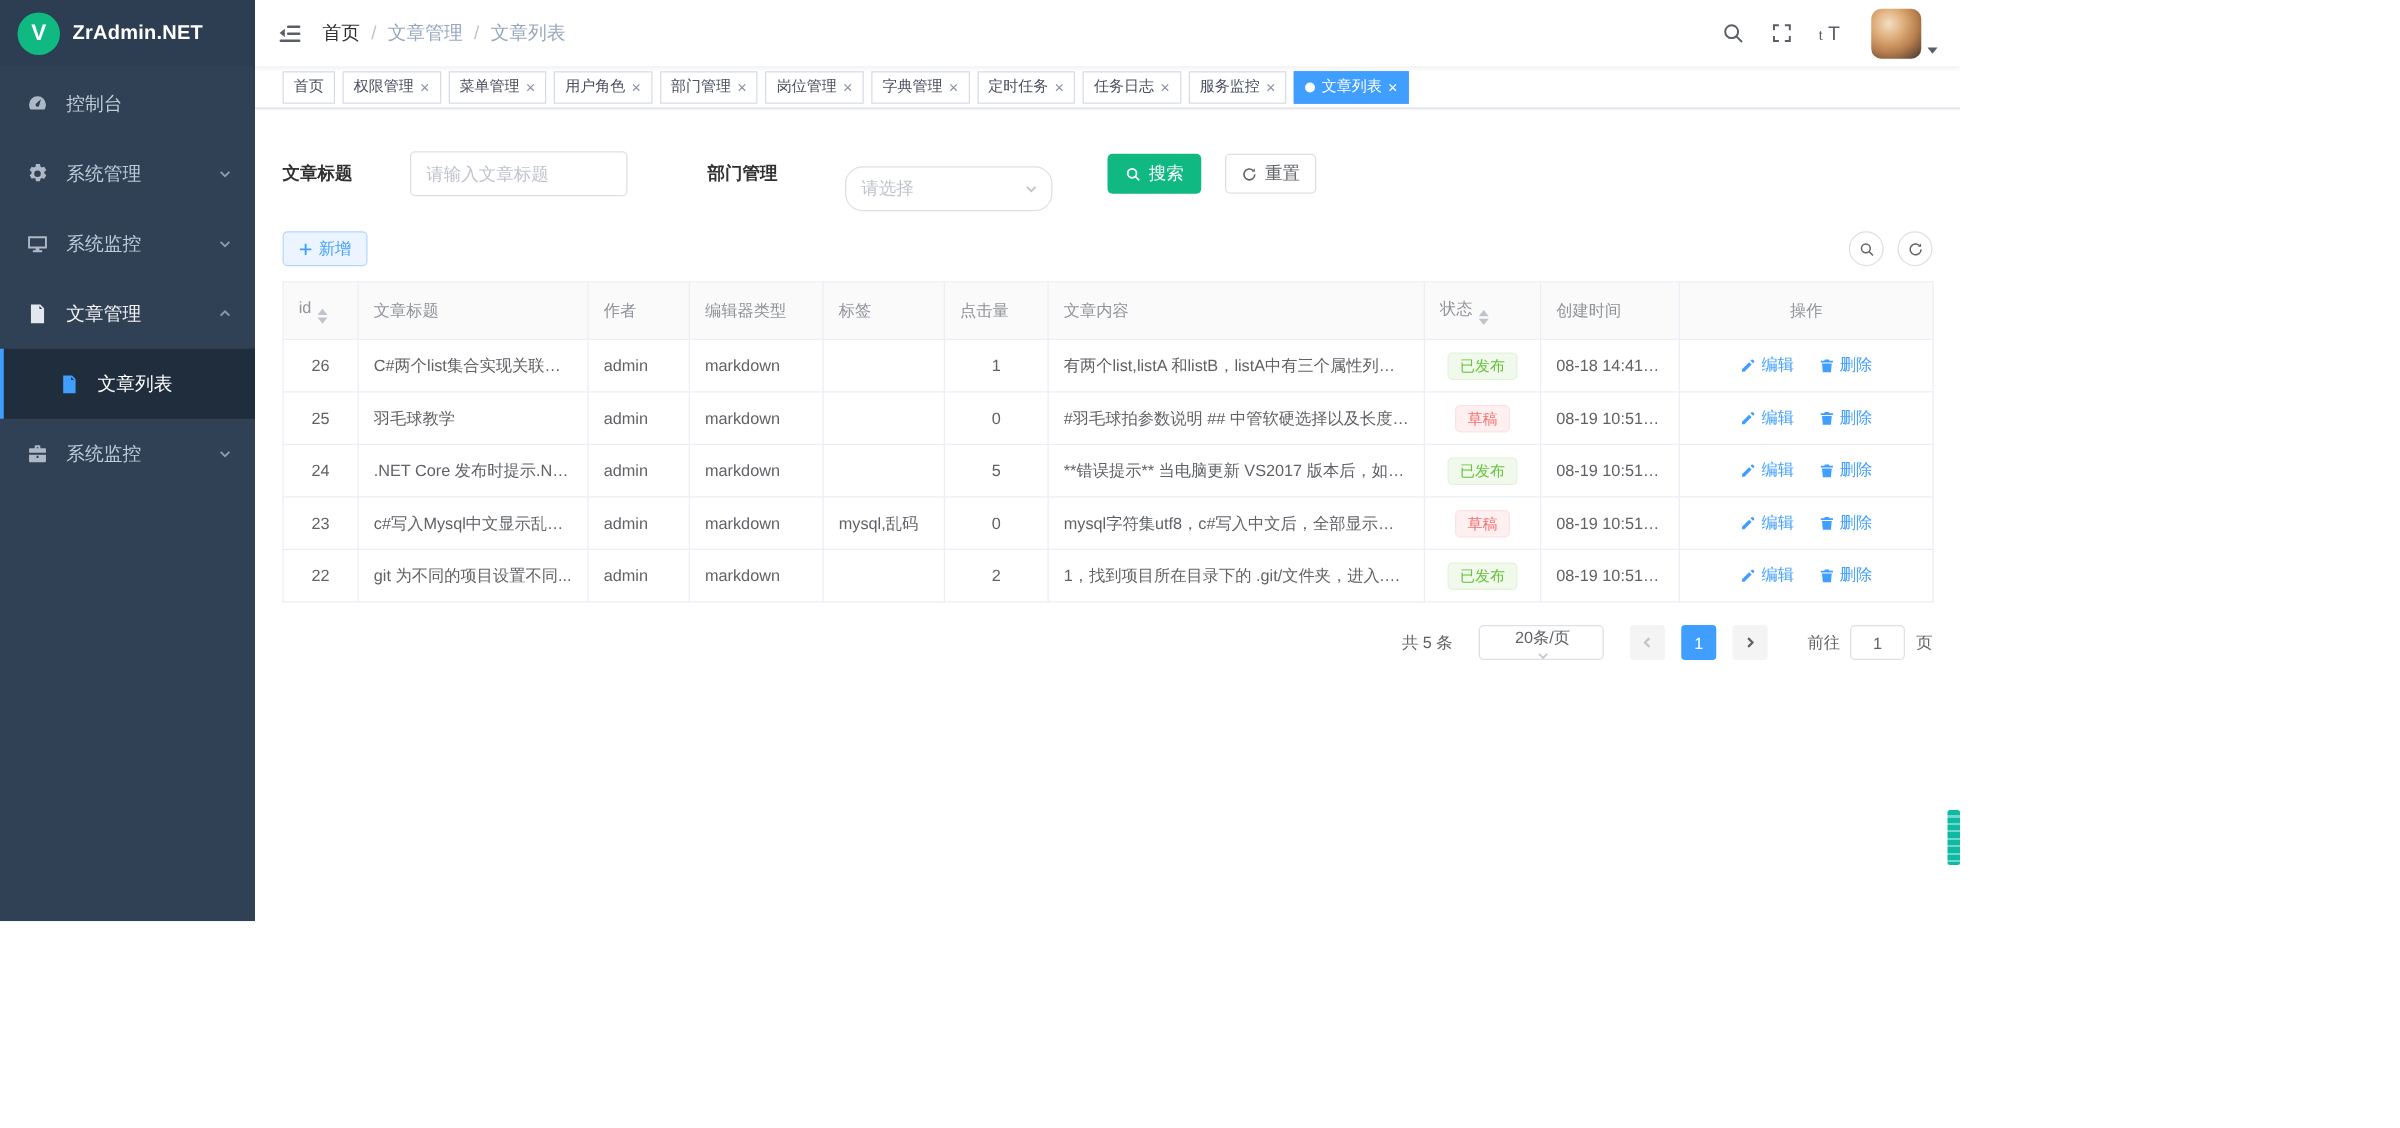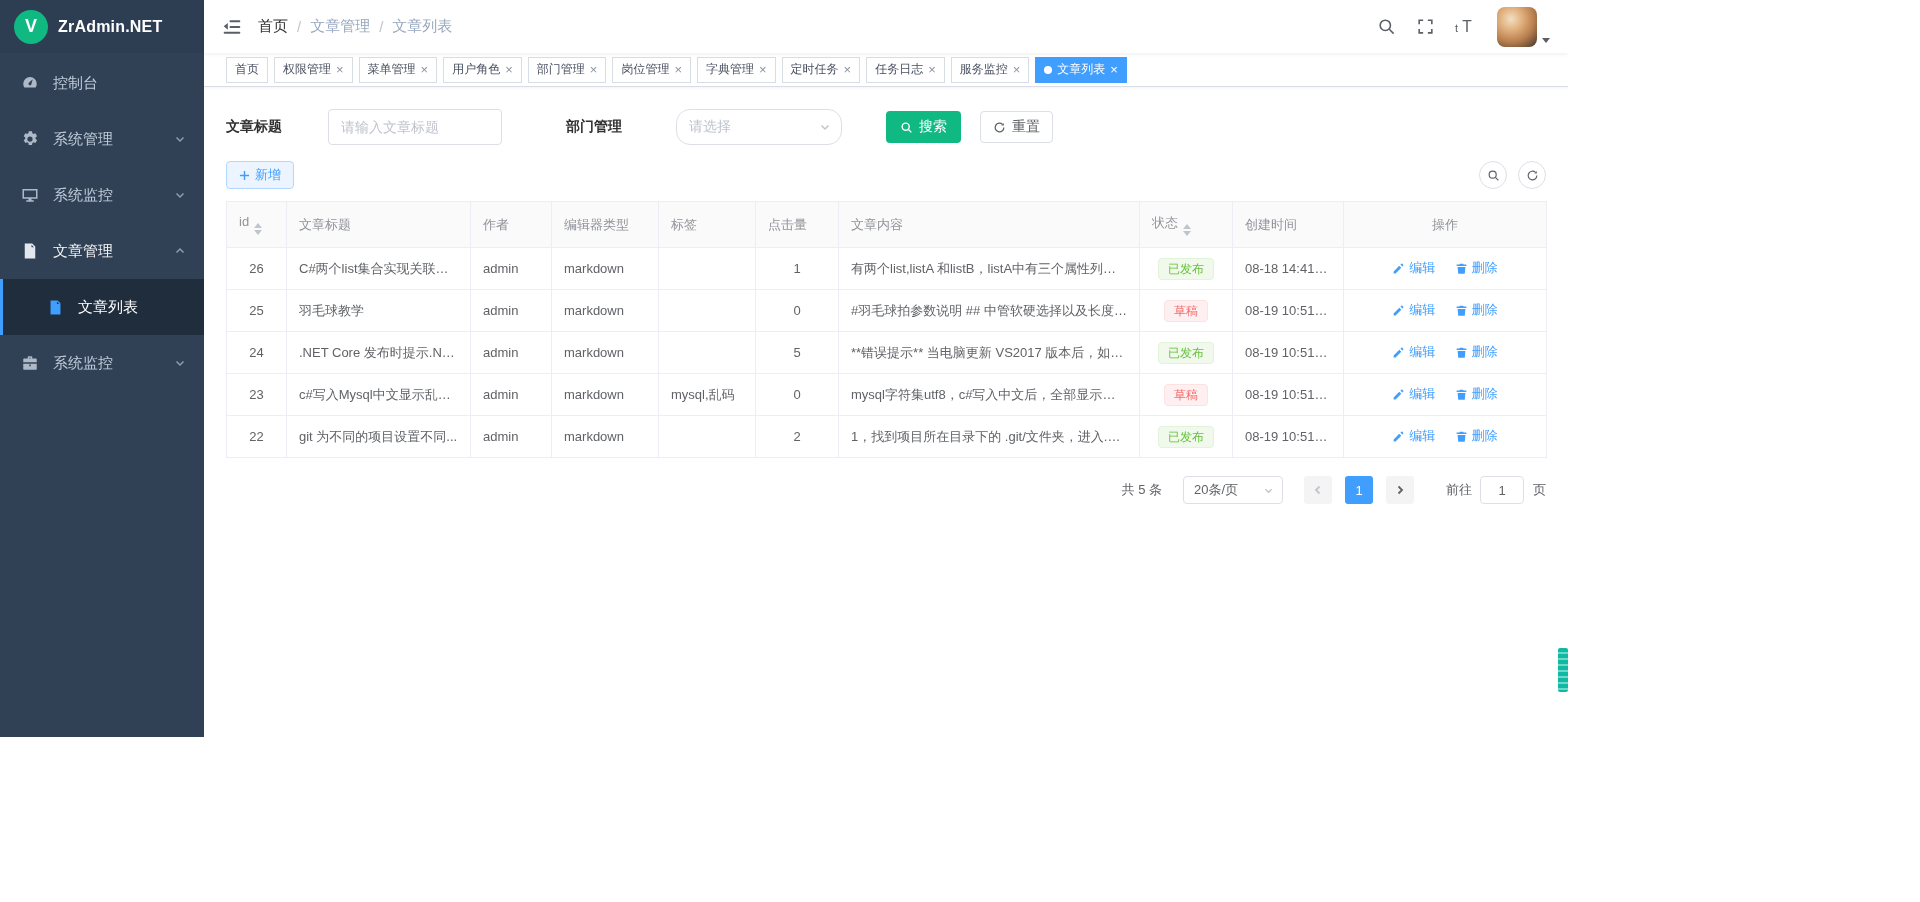--- a/index.html
+++ b/index.html
@@ -46,21 +46,21 @@
   .tag.active .tag-close { color:#fff; }
   .tag-dot { width:8px; height:8px; border-radius:50%; background:#fff; }
 
   
   .content { flex:1; padding:22px; overflow:hidden; }
   .filter-row { display:flex; align-items:center; }
   .f-label { width:102px; font-weight:bold; font-size:14px; color:#303133; flex:0 0 auto; }
   .f-label.second { width:110px; margin-left:64px; }
   .f-input { width:174px; height:36px; border:1px solid #dcdfe6; border-radius:4px; padding:0 12px; font-size:14px; color:#ef4444; outline:none; font-family:inherit; }
   .f-input::placeholder { color:#bfc4cc; }
-  .f-select { width:166px; height:36px; border:1px solid #dcdfe6; border-radius:14px; display:flex; align-items:center; justify-content:space-between; padding:0 10px 0 12px; color:#bfc4cc; font-size:14px; cursor:pointer; background:#fff; }
+  .f-select { width:166px; height:36px; border:1px solid #dcdfe6; border-radius:14px; display:flex; align-items:center; justify-content:space-between; padding:0 10px 0 12px; color:#bfc4cc; font-size:14px; cursor:pointer; background:#fff;margin-top:24px; }
   .f-select .sel-arrow { color:#c0c4cc; display:flex; }
   .btn-search { margin-left:44px; height:32px; border:none; border-radius:4px; background:#10b981; color:#fff; font-size:14px; padding:0 14px; display:inline-flex; align-items:center; gap:6px; cursor:pointer; font-family:inherit; }
   .btn-reset { margin-left:19px; height:32px; border:1px solid #dcdfe6; border-radius:4px; background:#fff; color:#606266; font-size:14px; padding:0 12px; display:inline-flex; align-items:center; gap:6px; cursor:pointer; font-family:inherit; }
 
   .toolbar-row { margin-top:16px; display:flex; align-items:center; width:1320px; }
   .btn-add { height:28px; border:1px solid #b3d8ff; border-radius:4px; background:#ecf5ff; color:#409eff; font-size:13px; padding:0 12px; display:inline-flex; align-items:center; gap:5px; cursor:pointer; font-family:inherit; }
   .tool-circles { margin-left:auto; display:flex; gap:11px; }
   .circle-btn { width:28px; height:28px; border-radius:50%; border:1px solid #dcdfe6; background:#fff; color:#606266; display:flex; align-items:center; justify-content:center; cursor:pointer; }
 
   
@@ -75,21 +75,21 @@
   .sort .down { border-top:5px solid #c0c4cc; }
   .badge { display:inline-block; height:22px; line-height:20px; padding:0 9px; border-radius:4px; font-size:12px; border:1px solid transparent; }
   .badge.pub { color:#67c23a; background:#f0f9eb; border-color:#e1f3d8; }
   .badge.draft { color:#f56c6c; background:#fef0f0; border-color:#fde2e2; }
   .op-link { color:#409eff; font-size:13px; display:inline-flex; align-items:center; gap:4px; cursor:pointer; }
   .op-link + .op-link { margin-left:16px; }
 
   
   .pagination { width:1320px; margin-top:18px; display:flex; align-items:center; justify-content:flex-end; font-size:13px; color:#606266; }
   .pg-total { margin-right:21px; }
-  .pg-size { width:100px; height:28px; border:1px solid #dcdfe6; border-radius:4px; display:flex; align-items:center; justify-content:space-between; padding:0 8px 0 10px; cursor:pointer; background:#fff; }
+  .pg-size { width:100px; height:28px; border:1px solid #dcdfe6; border-radius:4px; display:flex; align-items:center; justify-content:space-between; padding:0 8px 0 10px; cursor:pointer; background:#fff;flex-direction:column; }
   .pg-size .sel-arrow { color:#c0c4cc; display:flex; }
   .pg-btn { width:28px; height:28px; border-radius:3px; background:#f4f4f5; display:flex; align-items:center; justify-content:center; cursor:pointer; border:none; }
   .pg-prev { margin-left:21px; color:#c0c4cc; }
   .pg-next { margin-left:13px; color:#606266; }
   .pg-num { width:28px; height:28px; margin-left:13px; border-radius:3px; background:#409eff; color:#fff; display:flex; align-items:center; justify-content:center; cursor:pointer; font-size:13px; }
   .pg-goto { margin-left:32px; }
   .pg-input { width:44px; height:28px; margin-left:8px; border:1px solid #dcdfe6; border-radius:4px; text-align:center; font-size:13px; color:#606266; outline:none; font-family:inherit; }
   .pg-unit { margin-left:9px; }
 
   

